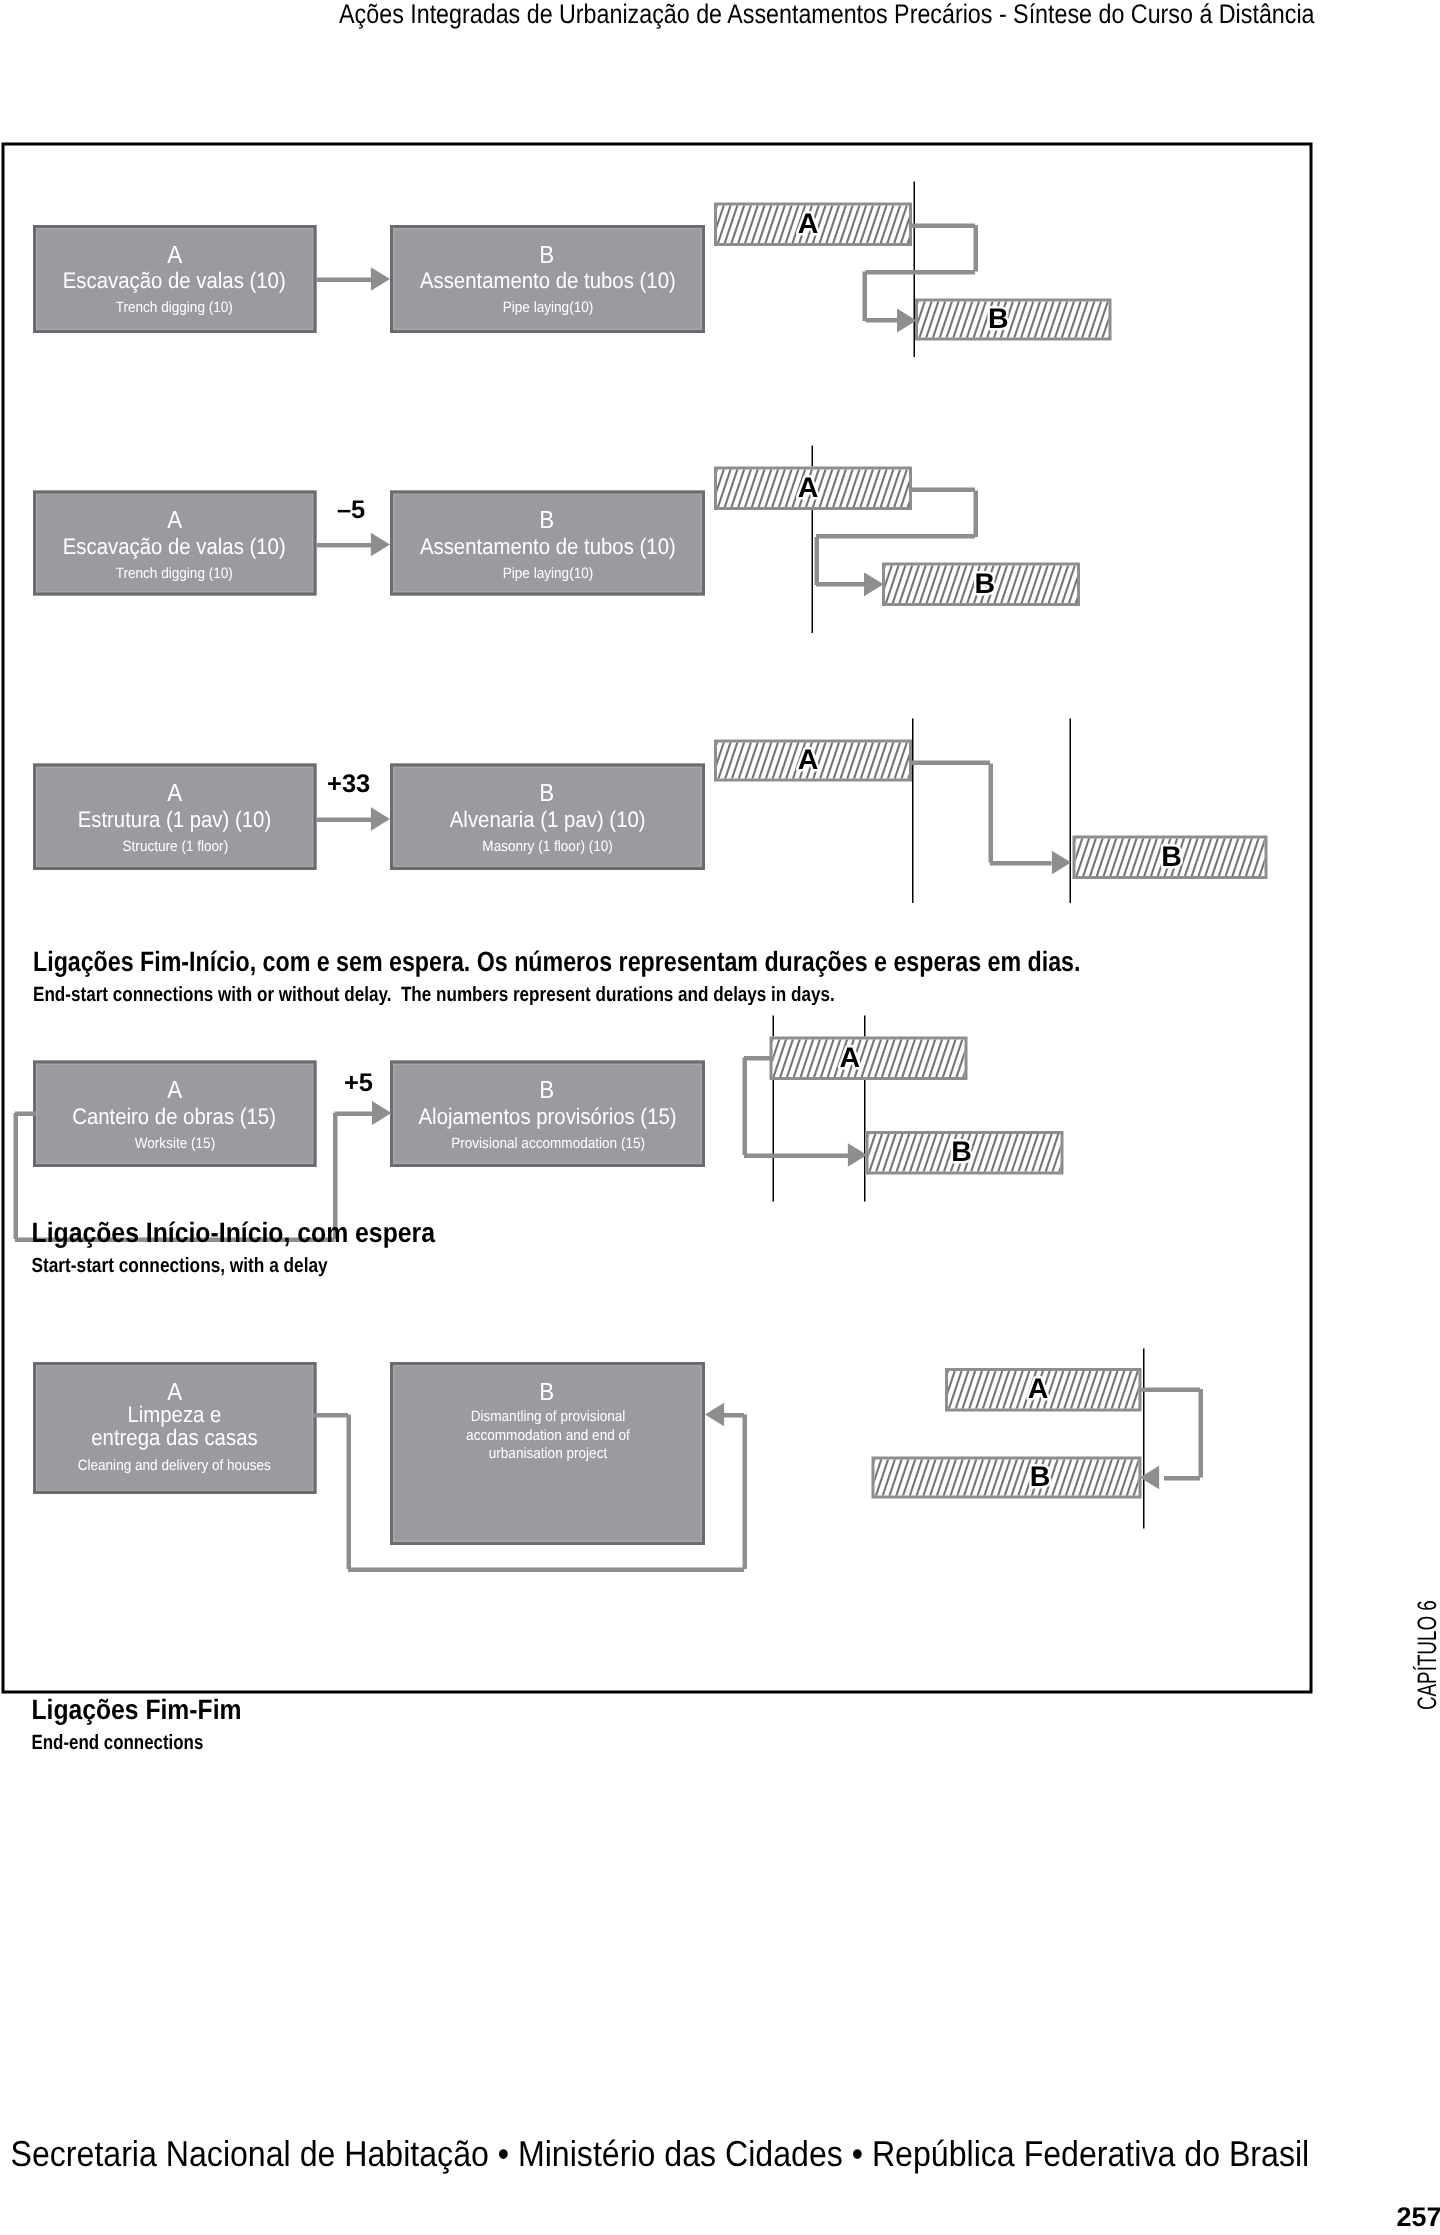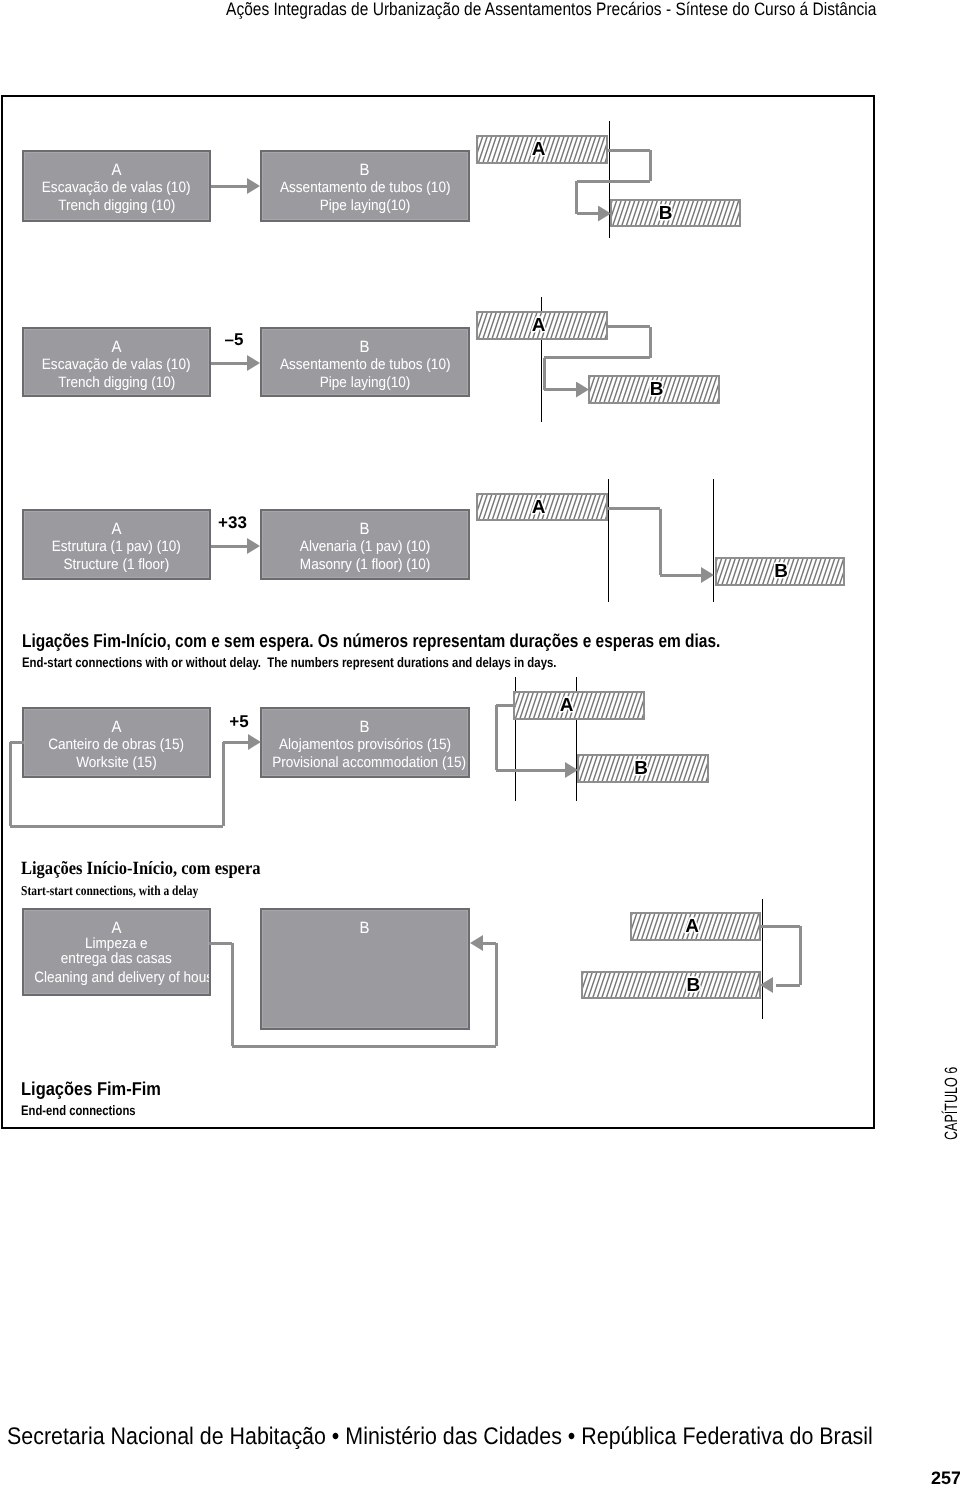--- a/index.html
+++ b/index.html
@@ -28,21 +28,21 @@
      transform-origin:0 100%;transform:rotate(-90deg) scaleX(.705);}
 
   
   .abox{position:absolute;box-sizing:border-box;border:2px solid #6c6c70;
         background:#9a9a9f;color:#fff;text-align:center;overflow:hidden;}
   .abox .inner{position:absolute;left:0;right:0;top:0;bottom:0;
         border:1px solid rgba(255,255,255,.13);box-sizing:border-box;}
   .abox .txt{position:absolute;left:0;right:0;}
   .abox .letter{font-size:16.5px;line-height:var(--lh-letter,18px);}
   .abox .pt{font-size:15px;line-height:15.3px;white-space:pre;}
-  .abox .en{font-size:15px;line-height:12.6px;white-space:pre;margin-top:var(--gap-en,1px);}
+  .abox .en{font-size:10px;line-height:12.6px;white-space:pre;margin-top:var(--gap-en,1px);}
   .abox .pt span,.abox .en span,.abox .letter span{display:inline-block;transform:scaleX(.905);transform-origin:center;}
 
   
   .delay{position:absolute;font-size:17px;font-weight:bold;line-height:17px;white-space:nowrap;}
 
   
   .bar{position:absolute;box-sizing:border-box;border:2px solid #8e8e8e;background:#fff;}
 
   
   .seg{position:absolute;background:#8e8e8e;}
@@ -514,20 +514,23 @@
           <div class="letter"><span>A</span></div>
           <div class="pt"><span>Limpeza e
 entrega das casas</span></div>
           <div class="en"><span>Cleaning and delivery of houses</span></div>
         </div>
       </div>
       <div class="abox" style="left: 260px; top: 908px; width: 210px; height: 122px;">
         <div class="inner"></div>
         <div class="txt" style="top: 10px; --lh-letter: 16px; --gap-en: 3px;">
           <div class="letter"><span>B</span></div>
+          <div class="en"><span>Dismantling of provisional
+accommodation and end of
+urbanisation project</span></div>
         </div>
       </div>
       <div class="seg" style="left: 209px; top: 941.5px; width: 23px; height: 3px;"></div>
       <div class="seg" style="left: 230.5px; top: 943px; width: 3px; height: 103px;"></div>
       <div class="seg" style="left: 232px; top: 1044.5px; width: 264px; height: 3px;"></div>
       <div class="seg" style="left: 494.5px; top: 943px; width: 3px; height: 103px;"></div>
       <div class="seg" style="left: 482px; top: 941.5px; width: 14px; height: 3px;"></div>
       <div style="position: absolute; left: 470px; top: 935px; width: 13px; height: 16px; background: rgb(142, 142, 142); clip-path: polygon(100% 0px, 0px 50%, 100% 100%);"></div>
       <div class="vline" style="left: 762px; top: 899px; width: 1px; height: 120px;"></div>
       <div class="bar" style="left: 630px; top: 912px; width: 131px; height: 29px;">
@@ -648,25 +651,25 @@
       <div class="seg" style="left: 496px; top: 768.5px; width: 72px; height: 3px;"></div>
       <div style="position: absolute; left: 565px; top: 762px; width: 13px; height: 16px; background: rgb(142, 142, 142); clip-path: polygon(0px 0px, 100% 50%, 0px 100%);"></div>
       <div class="seg" style="left: 761px; top: 924.5px; width: 39px; height: 3px;"></div>
       <div class="seg" style="left: 798.5px; top: 926px; width: 3px; height: 59px;"></div>
       <div class="seg" style="left: 776px; top: 983.5px; width: 24px; height: 3px;"></div>
       <div style="position: absolute; left: 760px; top: 977px; width: 13px; height: 16px; background: rgb(142, 142, 142); clip-path: polygon(100% 0px, 0px 50%, 100% 100%);"></div>
       <div class="cap" style="left: 22px; top: 632px;">
         <div class="c-pt"><span style="transform: scaleX(0.828);">Ligações Fim-Início, com e sem espera. Os números representam durações e esperas em dias.</span></div>
         <div class="c-en"><span style="transform: scaleX(0.832);">End-start connections with or without delay.  The numbers represent durations and delays in days.</span></div>
       </div>
-      <div class="cap" style="left: 21.1px; top: 860px; font-family: Liberation Serif, serif;">
+      <div class="cap" style="left: 21.1px; top: 813px;">
         <div class="c-pt"><span style="transform: scaleX(0.884);">Ligações Início-Início, com espera</span></div>
         <div class="c-en"><span style="transform: scaleX(0.84);">Start-start connections, with a delay</span></div>
       </div>
-      <div class="cap" style="left: 21px; top: 1080px;">
+      <div class="cap" style="left: 21px; top: 1131px;">
         <div class="c-pt"><span style="transform: scaleX(0.881);">Ligações Fim-Fim</span></div>
         <div class="c-en"><span style="transform: scaleX(0.823);">End-end connections</span></div>
       </div>
     </div>
 
   <div id="page-footer"><span>Secretaria Nacional de Habitação • Ministério das Cidades • República Federativa do Brasil</span></div>
   <div id="page-number">257</div>
 </div>
 
 </body></html>

